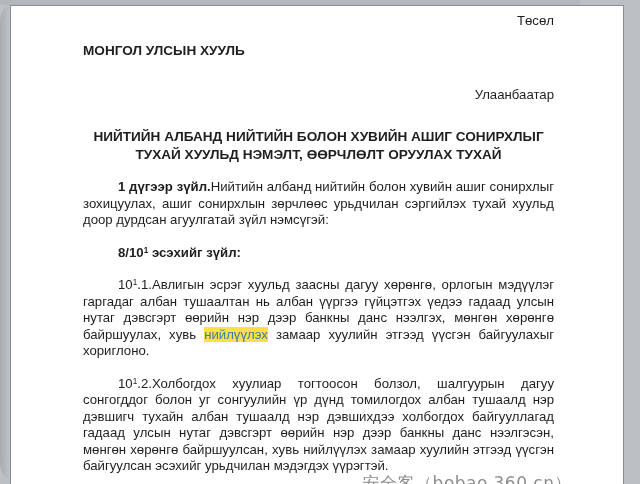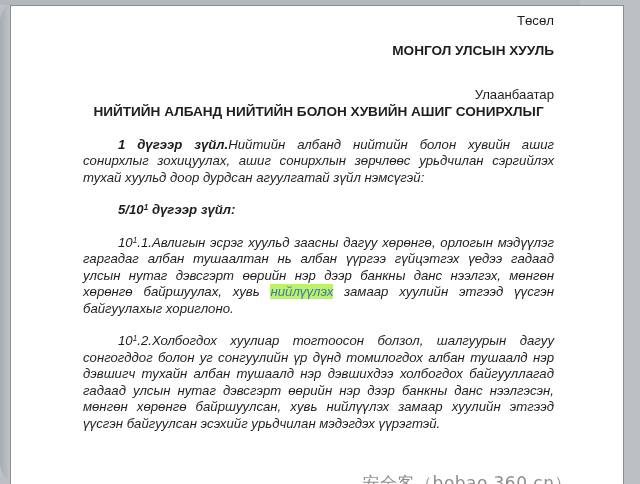--- a/index.html
+++ b/index.html
@@ -21,33 +21,33 @@
     position: absolute; left: 10px; top: 5px; width: 614px; height: 540px;
     box-sizing: border-box;
     background: #ffffff;
     border: 1px solid #878e95; border-bottom: none;
     padding: 7px 69px 0 72px;
     color: #1e1e1e;
     font-size: 13.2px;
     line-height: 16.5px;
   }
   .draft { text-align: right; font-size: 13.2px; }
-  .doc-title { text-align: right; font-weight: bold; font-size: 13.6px; margin-top: 13px; }
+  .doc-title { text-align: left; font-weight: bold; font-size: 13.6px; margin-top: 13px; }
   .meta-row { display: flex; justify-content: space-between; margin-top: 27px; line-height: 17px; }
   .date-block { text-align: left; }
   .place-block { text-align: left; margin-left: 15px; }
   .law-title {
     text-align: center; font-weight: bold; font-size: 13.6px;
-    line-height: 17.5px; margin-bottom: 12px;
+    line-height: 17.5px; margin-top: 25px; margin-bottom: 12px;
   }
-  .para { margin: 16px 0 8px 0; text-align: justify; text-indent: 35px; font-style: italic; }
+  .para { margin: 16px 0 8px 0; text-align: justify; text-indent: 35px; }
   .para.indent-bold { text-align: left; font-weight: bold; }
   .para.center-bold { text-align: center; font-weight: bold; text-indent: 0; line-height: 17px; }
   .b { font-weight: bold; }
-  .hl { background: #bef264; color: #3b78b5; }
+  .hl { background: #fde047; color: #3b78b5; }
   sup { font-size: 0.62em; line-height: 0; vertical-align: 4px; }
   .watermark {
     position: absolute; right: 8px; top: 472px;
     font-size: 17px; color: rgba(70, 70, 70, 0.62);
     white-space: nowrap; z-index: 5;
     font-family: "DejaVu Sans", sans-serif;
     letter-spacing: 0.5px;
     text-align: right;
   }
 </style>
@@ -64,24 +64,25 @@
     <div class="meta-row">
       <div class="date-block">
       </div>
       <div class="place-block">
         <div>Улаанбаатар</div>
       </div>
     </div>
 
     <div class="law-title" id="law-title">
         <div>НИЙТИЙН АЛБАНД НИЙТИЙН БОЛОН ХУВИЙН АШИГ СОНИРХЛЫГ</div>
+        <div>ТУХАЙ ХУУЛЬД НЭМЭЛТ, ӨӨРЧЛӨЛТ ОРУУЛАХ ТУХАЙ</div>
       </div>
 
     <div id="paragraphs">
         <p class="para "><span class="b">1 дүгээр зүйл.</span><span>Нийтийн албанд нийтийн болон хувийн ашиг сонирхлыг зохицуулах, ашиг сонирхлын зөрчлөөс урьдчилан сэргийлэх тухай хуульд доор дурдсан агуулгатай зүйл нэмсүгэй:</span></p>
-        <p class="para indent-bold"><span class="b">5/10</span><sup class="b">1</sup><span class="b"> дүгээр зүйл:</span></p>
+        <p class="para indent-bold"><span class="b">8/10</span><sup class="b">1</sup><span class="b"> эсэхийг зүйл:</span></p>
         <p class="para "><span>10</span><sup>1</sup><span>.1.Авлигын эсрэг хуульд заасны дагуу хөрөнгө, орлогын мэдүүлэг гаргадаг албан тушаалтан нь албан үүргээ гүйцэтгэх үедээ гадаад улсын нутаг дэвсгэрт өөрийн нэр дээр банкны данс нээлгэх, мөнгөн хөрөнгө байршуулах, хувь </span><span class="hl">нийлүүлэх</span><span> замаар хуулийн этгээд үүсгэн байгуулахыг хориглоно.</span></p>
         <p class="para "><span>10</span><sup>1</sup><span>.2.Холбогдох хуулиар тогтоосон болзол, шалгуурын дагуу сонгогддог болон уг сонгуулийн үр дүнд томилогдох албан тушаалд нэр дэвшигч тухайн албан тушаалд нэр дэвшихдээ холбогдох байгууллагад гадаад улсын нутаг дэвсгэрт өөрийн нэр дээр банкны данс нээлгэсэн, мөнгөн хөрөнгө байршуулсан, хувь нийлүүлэх замаар хуулийн этгээд үүсгэн байгуулсан эсэхийг урьдчилан мэдэгдэх үүрэгтэй.</span></p>
       </div>
   </div>
 
   <div class="watermark">安全客（bobao.360.cn）</div>
 </div>
 
 </body></html>

